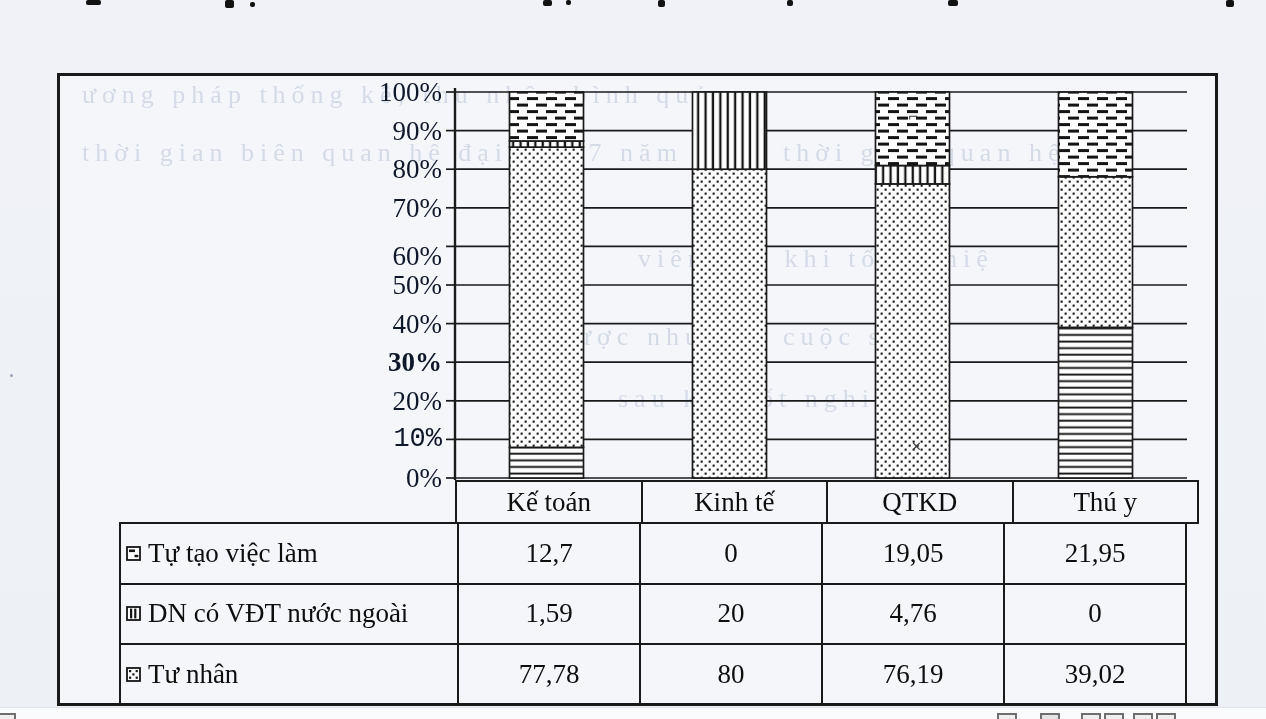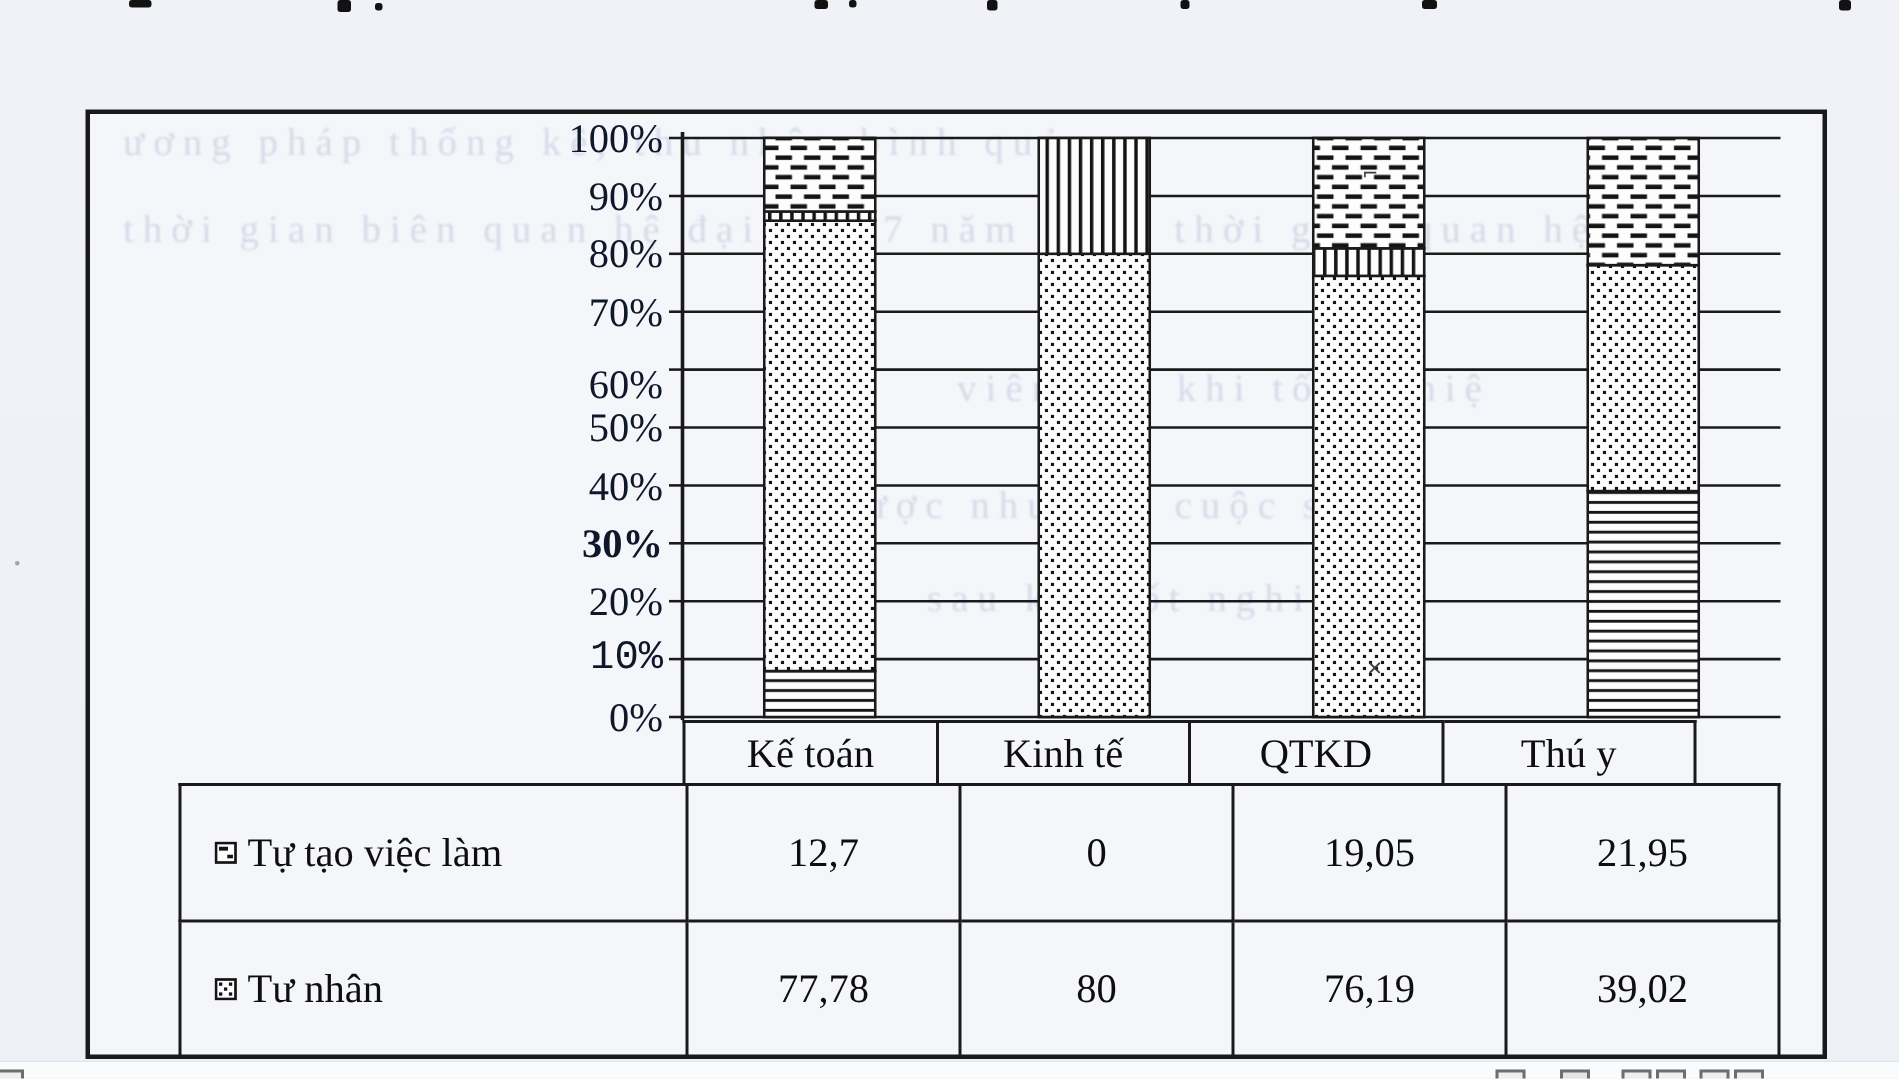--- a/index.html
+++ b/index.html
@@ -23,33 +23,33 @@
   .ghost{
     position:absolute;white-space:nowrap;overflow:hidden;
     font-size:26px;color:#8априори;color:#8793b8;opacity:.28;
     filter:blur(.7px);letter-spacing:6px;pointer-events:none;
   }
   .y-label{
     position:absolute;left:280px;width:102px;height:32px;line-height:32px;
     text-align:right;font-size:27px;color:#0f172a;
   }
   table.cat-tbl{
-    position:absolute;left:395px;top:404px;width:676px;height:44px;
+    position:absolute;left:395px;top:404px;width:744px;height:44px;
     border-collapse:collapse;table-layout:fixed;
   }
   table.data-tbl{
     position:absolute;left:59px;top:446px;width:1068px;height:184px;
     border-collapse:collapse;table-layout:fixed;
   }
   table.cat-tbl td,table.data-tbl td{
     border:2.6px solid #1a1a1a;text-align:center;vertical-align:middle;
     font-size:27px;padding:0;background:transparent;color:#0e0e0e;
   }
   td.legend-td{text-align:left;}
-  .legend-wrap{display:flex;align-items:center;gap:7px;padding-left:22px;}
+  .legend-wrap{display:flex;align-items:center;gap:7px;padding-left:5px;}
   .legend-wrap svg{flex:0 0 auto;}
   .mark{position:absolute;background:#121212;border-radius:2px;}
   .qmark{position:absolute;color:#3c3c3c;font-size:13px;font-family:"DejaVu Sans",sans-serif;}
   .speck{position:absolute;width:3px;height:3px;background:#9aa4b8;border-radius:50%;}
   .bottom-strip{
     position:absolute;left:0;top:707px;width:1266px;height:12px;
     background:#fafbfd;border-top:1px solid #e1e4ea;
   }
   .stub{
     position:absolute;top:713px;width:20px;height:12px;box-sizing:border-box;
@@ -189,20 +189,36 @@
               <td>12,7</td>
               <td>0</td>
               <td>19,05</td>
               <td>21,95</td>
             </tr>
             <tr>
               <td class="legend-td" style="width: 336px;">
                 <div class="legend-wrap">
                   <svg width="15" height="15" viewBox="0 0 15 15">
                     <rect x="1" y="1" width="13" height="13" fill="#fdfdfd" stroke="#141414" stroke-width="1.8"></rect>
+                    <rect x="4" y="2.6" width="2.2" height="9.8" fill="#141414"></rect>
+                    <rect x="8.2" y="2.6" width="2.2" height="9.8" fill="#141414"></rect>
+                  </svg>
+                  <span>DN có VĐT nước ngoài</span>
+                </div>
+              </td>
+              <td>1,59</td>
+              <td>20</td>
+              <td>4,76</td>
+              <td>0</td>
+            </tr>
+            <tr>
+              <td class="legend-td" style="width: 336px;">
+                <div class="legend-wrap">
+                  <svg width="15" height="15" viewBox="0 0 15 15">
+                    <rect x="1" y="1" width="13" height="13" fill="#fdfdfd" stroke="#141414" stroke-width="1.8"></rect>
                     <rect x="3" y="3" width="2.2" height="2.2" fill="#141414"></rect>
                     <rect x="9.6" y="3" width="2.2" height="2.2" fill="#141414"></rect>
                     <rect x="6.3" y="6.3" width="2.2" height="2.2" fill="#141414"></rect>
                     <rect x="3" y="9.6" width="2.2" height="2.2" fill="#141414"></rect>
                     <rect x="9.6" y="9.6" width="2.2" height="2.2" fill="#141414"></rect>
                   </svg>
                   <span>Tư nhân</span>
                 </div>
               </td>
               <td>77,78</td>

